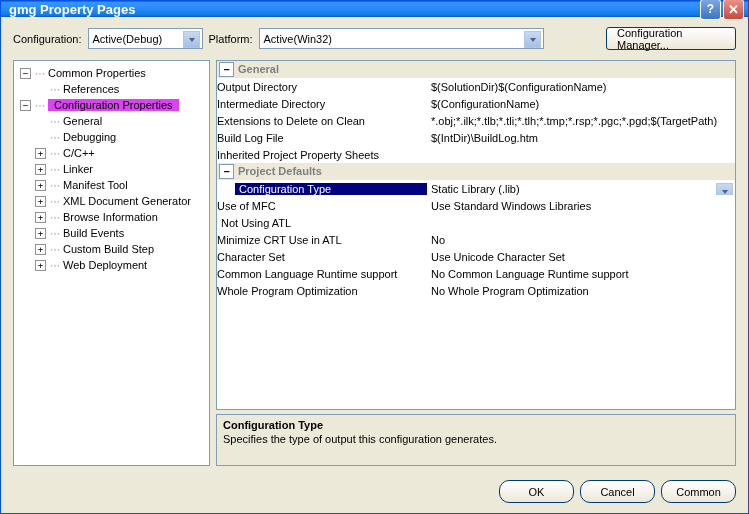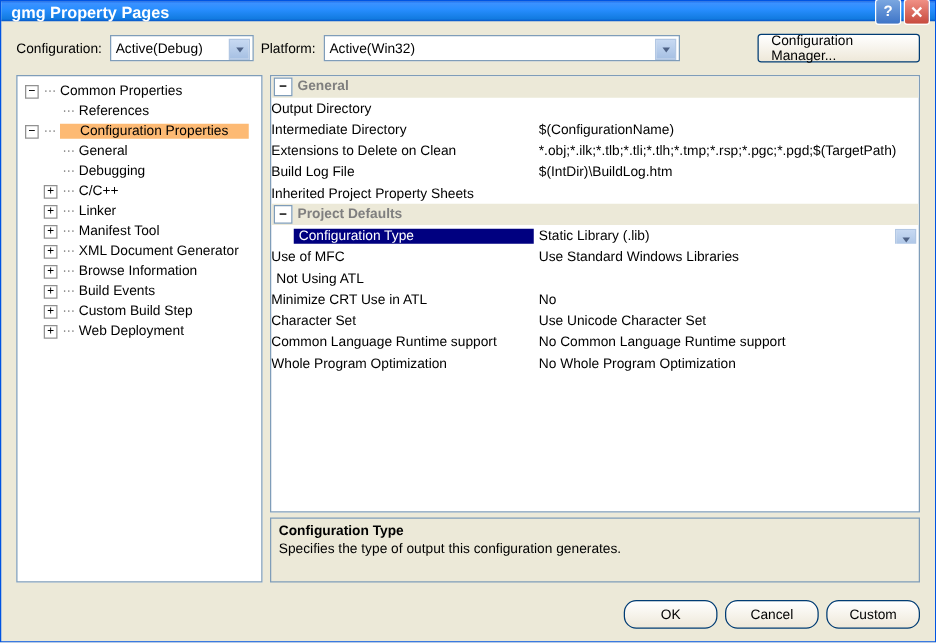--- a/index.html
+++ b/index.html
@@ -18,21 +18,21 @@
 .cfg-combo { width: 115px; }
 .plat-combo { width: 285px; }
 .btn { height: 23px; border: 1px solid #003c74; background: linear-gradient(#fff, #eee8d9); padding: 0 10px; display: flex; align-items: center; justify-content: center; cursor: pointer; border-radius: 3px; }
 .cfg-mgr-btn { width: 130px; margin-left: auto; }
 .main { flex: 1; display: flex; padding: 0 12px 6px 12px; gap: 6px; min-height: 0; }
 .tree { width: 197px; border: 1px solid #7f9db9; background: #fff; padding: 4px 2px; overflow: auto; }
 .tree-item { display: flex; align-items: center; height: 16px; padding-left: 4px; white-space: nowrap; }
 .tree-toggle { width: 11px; height: 11px; border: 1px solid #919191; display: inline-flex; align-items: center; justify-content: center; font-size: 9px; line-height: 1; margin-right: 4px; font-family: monospace; color: #000; background: #fff; }
 .tree-spacer { width: 15px; display: inline-block; }
 .dots { color: #919191; letter-spacing: 1px; margin-right: 2px; font-size: 10px; }
-.tree-label.selected { background: #fdba74; padding: 0 16px; }
+.tree-label.selected { background: #d946ef; padding: 0 6px; }
 .right { flex: 1; display: flex; flex-direction: column; gap: 4px; min-height: 0; }
 .grid { flex: 1; border: 1px solid #7f9db9; background: #fff; overflow: hidden; }
 .cat-header { background: #ece9d8; height: 17px; display: flex; align-items: center; font-weight: bold; color: #7f7f7f; border-bottom: 1px solid #ece9d8; }
 .cat-toggle { width: 15px; height: 15px; border: 1px solid #7f9db9; background: #fff; margin: 0 4px 0 2px; display: flex; align-items: center; justify-content: center; font-size: 10px; font-family: monospace; color: #000; }
 .prop-row { height: 17px; display: flex; align-items: center; }
 .prop-name { width: 210px; overflow: hidden; white-space: nowrap; }
 .prop-val { flex: 1; padding-left: 4px; overflow: hidden; white-space: nowrap; }
 .prop-row.selected .prop-name { background: #000080; color: #fff; margin-left: 18px; padding-left: 4px; width: 192px; }
 .prop-row.selected .prop-val { position: relative; }
 .prop-row.selected .prop-val::after { content: ''; position: absolute; right: 2px; top: 0; width: 15px; height: 15px; background: linear-gradient(#c7d9f2, #a6c0e3); border: 1px solid #b2c7e3; }
@@ -148,20 +148,21 @@
 
     <div class="right">
       <div class="grid">
         <div class="cat-header">
             <span class="cat-toggle">−</span>
             <span>General</span>
           </div>
         <div id="rows-general">
             <div class="prop-row">
               <div class="prop-name">Output Directory</div>
+              <div class="prop-val">$(SolutionDir)$(ConfigurationName)</div>
             </div>
             <div class="prop-row">
               <div class="prop-name">Intermediate Directory</div>
               <div class="prop-val">$(ConfigurationName)</div>
             </div>
             <div class="prop-row">
               <div class="prop-name">Extensions to Delete on Clean</div>
               <div class="prop-val">*.obj;*.ilk;*.tlb;*.tli;*.tlh;*.tmp;*.rsp;*.pgc;*.pgd;$(TargetPath)</div>
             </div>
             <div class="prop-row">
@@ -215,16 +216,16 @@
   </div>
 
   <div class="footer">
     <div class="btn">
         <span>OK</span>
       </div>
     <div class="btn">
         <span>Cancel</span>
       </div>
     <div class="btn">
-        <span>Custom</span>
+        <span>Common</span>
       </div>
   </div>
 </div>
 
 </body></html>

